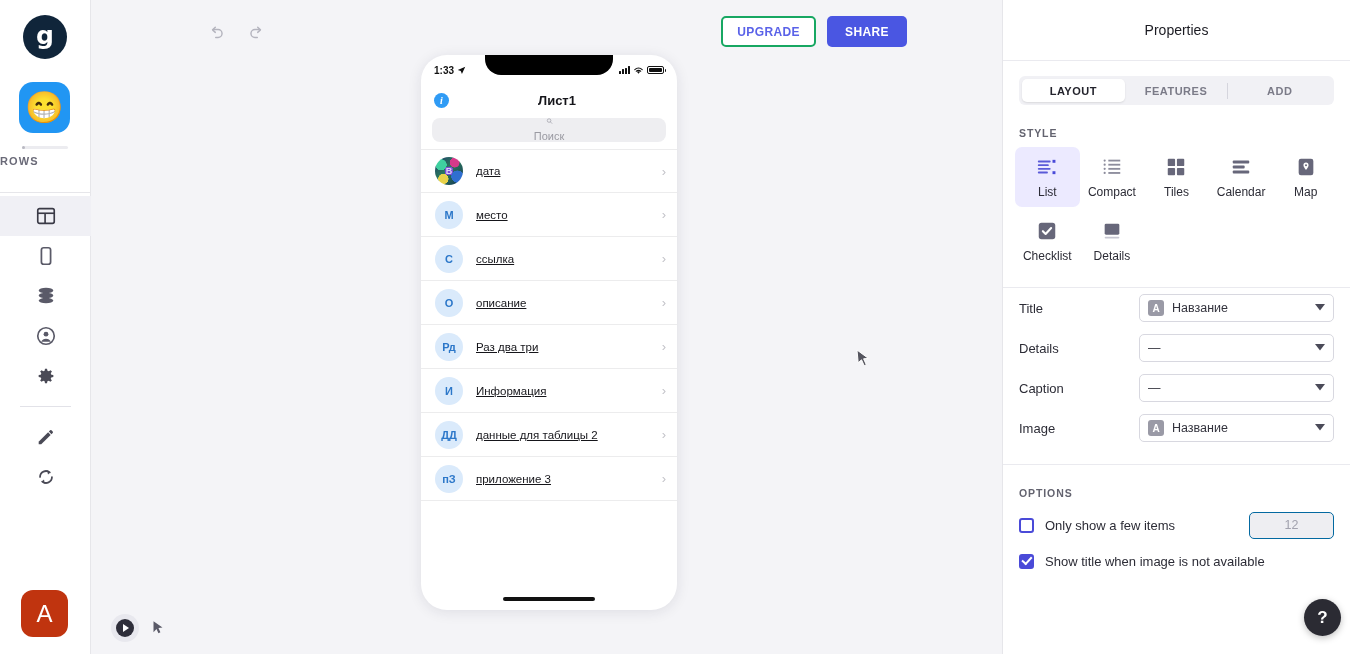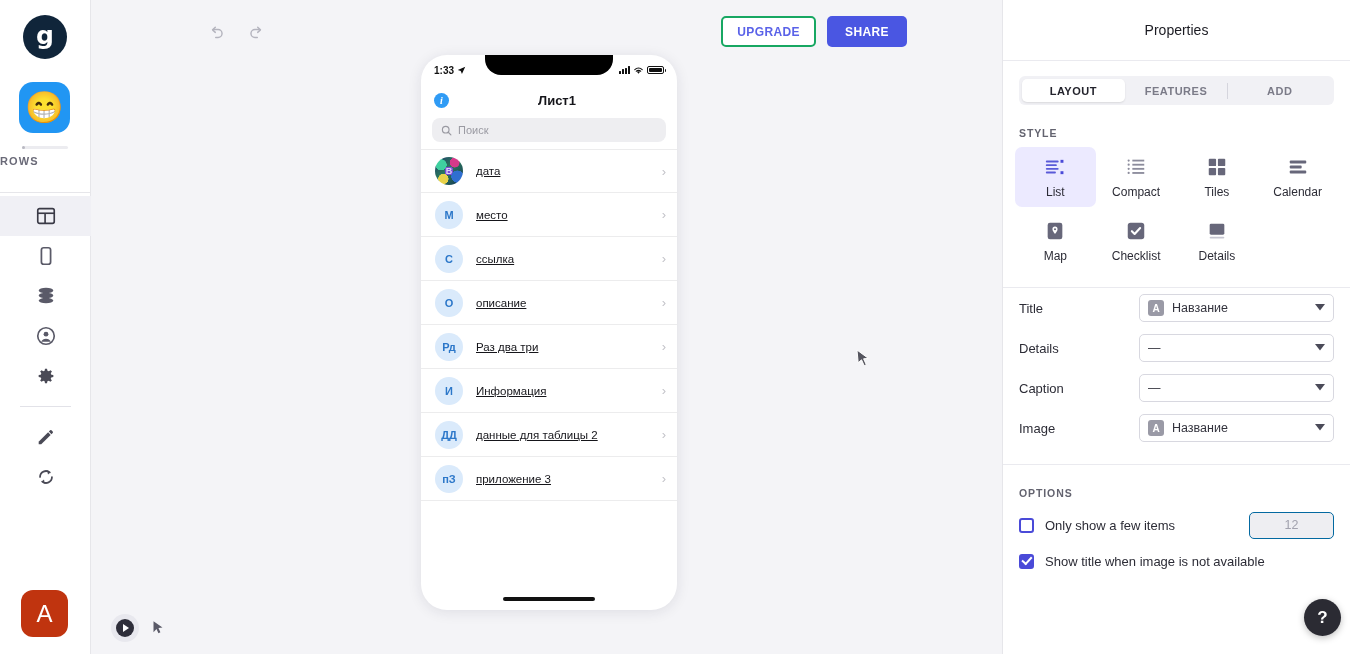--- a/index.html
+++ b/index.html
@@ -137,21 +137,21 @@
     font-family: "Liberation Serif", serif;
     cursor: pointer;
   }
   .ph-title {
     position: absolute; left: 16px; right: 0; text-align: center;
     font-size: 13px; font-weight: 600; color: #15151a;
   }
   .ph-search {
     margin: 3px 11px 7px; height: 24px; background: #eeeef1; border-radius: 8px;
     display: flex; align-items: center; gap: 6px; padding: 0 9px;
-    font-size: 11px; color: #9a9aa2; cursor: text;
+    font-size: 11px; color: #9a9aa2; cursor: text; flex-direction: column;
   }
   .ph-list { background: #fff; }
   .ph-row {
     height: 44px; display: flex; align-items: center; padding: 0 11px 0 14px;
     border-bottom: 1px solid #ececed; cursor: pointer;
   }
   .ph-row:first-child { border-top: 1px solid #ececed; }
   .ph-ava {
     width: 28px; height: 28px; border-radius: 50%;
     background: #daeafb; color: #2c77c9;
@@ -214,21 +214,21 @@
     font-size: 11px; font-weight: 700; letter-spacing: .5px; color: #7b7b88; cursor: pointer;
     border-radius: 5px;
   }
   .tab.active { background: #fff; color: #23232c; box-shadow: 0 1px 2px rgba(0,0,0,.10); }
   .tab-sep { width: 1px; height: 16px; background: #d5d5dd; }
 
   .sec-head {
     margin: 22px 16px 0; font-size: 10.5px; font-weight: 700; letter-spacing: .9px; color: #63636f;
   }
   .style-grid {
-    margin: 8px 12px 0; display: grid; grid-template-columns: repeat(4,1fr);
+    margin: 8px 12px 0; display: grid; grid-template-columns: repeat(5,1fr);
     row-gap: 4px;
   }
   .style-cell {
     display: flex; flex-direction: column; align-items: center; justify-content: center;
     gap: 7px; padding: 9px 0 8px; border-radius: 7px; cursor: pointer;
   }
   .style-cell.active { background: #eceaff; }
   .style-cell .lbl { font-size: 12px; color: #2c2c36; }
   .style-cell.active .lbl { color: #2c2c36; }
   .glyph { width: 22px; height: 22px; display: block; }

